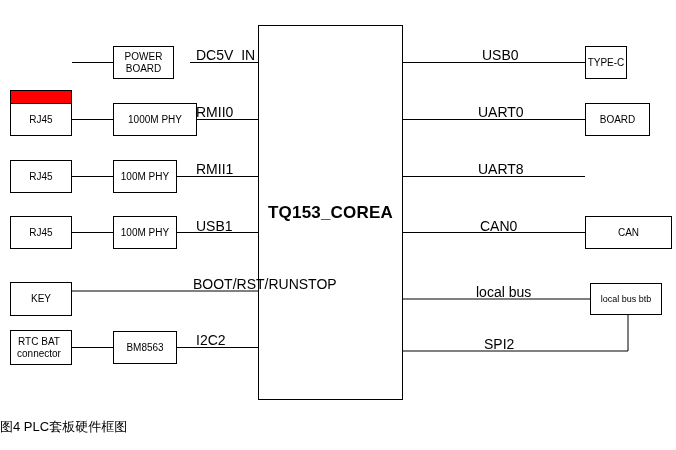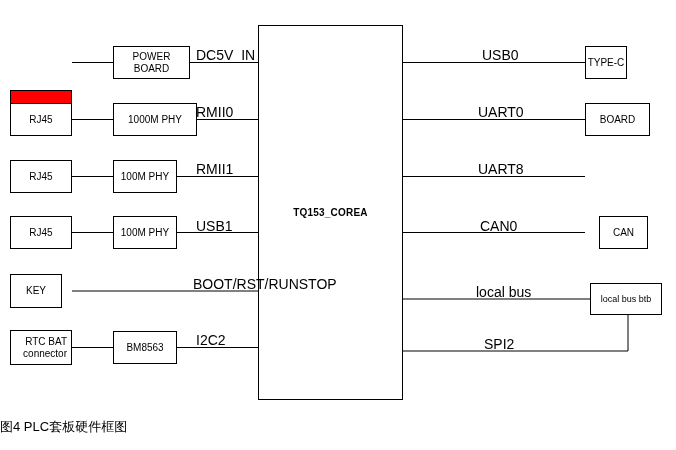--- a/index.html
+++ b/index.html
@@ -7,26 +7,26 @@
   body { font-family:"Liberation Sans", sans-serif; color:#000; }
   .canvas { position:relative; width:676px; height:450px; background:#fff; overflow:hidden; }
   .wires { position:absolute; left:0; top:0; width:676px; height:450px; }
   .wires line { stroke:#000; stroke-width:1; }
   .node {
     position:absolute; border:1px solid #000; background:#fff;
     display:flex; align-items:center; justify-content:center;
     font-size:10px; text-align:center; line-height:1.15;
   }
   .node.red { background:#ff0000; color:#ffffff; font-size:9px;margin-top:44px; }
-  .node.rtc { justify-content:flex-start; text-align:right; padding-right:4px; }
+  .node.rtc { justify-content:flex-start; text-align:center; padding-right:4px; }
   .node.small { font-size:9px; }
   .core {
     position:absolute; border:1px solid #000; background:#fff;
     display:flex; align-items:center; justify-content:center;
-    font-weight:bold; font-size:10px; letter-spacing:0.2px;
+    font-weight:bold; font-size:17px; letter-spacing:0.2px;
   }
   .buslabel { position:absolute; font-size:14px; white-space:nowrap; background:transparent; }
   .caption { position:absolute; left:0; right:0; top:418px; font-size:13px; }
 </style>
 </head>
 <body>
 
 <div class="canvas">
 
   <svg class="wires" width="676" height="450" aria-hidden="true">
@@ -51,32 +51,32 @@
     <line x1="403" y1="351" x2="628" y2="351"></line>
     <line x1="628" y1="315" x2="628" y2="351"></line>
   </svg>
 
   <div class="core" style="left:258px;top:25px;width:145px;height:375px">TQ153_COREA</div>
 
   <div class="node red" style="left:10px;top:46px;width:62px;height:33px">DC24V</div>
   <div class="node" style="left:10px;top:103px;width:62px;height:33px">RJ45</div>
   <div class="node" style="left:10px;top:160px;width:62px;height:33px">RJ45</div>
   <div class="node" style="left:10px;top:216px;width:62px;height:33px">RJ45</div>
-  <div class="node" style="left:10px;top:274px;width:52px;height:34px">KEY</div>
+  <div class="node" style="left:10px;top:282px;width:62px;height:34px">KEY</div>
   <div class="node rtc" style="left:10px;top:330px;width:62px;height:35px">RTC BAT connector</div>
 
-  <div class="node" style="left:113px;top:46px;width:77px;height:33px">POWER BOARD</div>
+  <div class="node" style="left:113px;top:46px;width:61px;height:33px">POWER BOARD</div>
   <div class="node" style="left:113px;top:103px;width:84px;height:33px">1000M PHY</div>
   <div class="node" style="left:113px;top:160px;width:64px;height:33px">100M PHY</div>
   <div class="node" style="left:113px;top:216px;width:64px;height:33px">100M PHY</div>
   <div class="node" style="left:113px;top:331px;width:64px;height:33px">BM8563</div>
 
   <div class="node" style="left:585px;top:46px;width:42px;height:33px">TYPE-C</div>
   <div class="node" style="left:585px;top:103px;width:65px;height:33px">BOARD</div>
-  <div class="node" style="left:599px;top:216px;width:49px;height:33px">CAN</div>
+  <div class="node" style="left:585px;top:216px;width:87px;height:33px">CAN</div>
   <div class="node small" style="left:590px;top:283px;width:72px;height:32px">local bus btb</div>
 
   <span class="buslabel" style="left:196px;top:47px">DC5V_IN</span>
   <span class="buslabel" style="left:196px;top:104px">RMII0</span>
   <span class="buslabel" style="left:196px;top:161px">RMII1</span>
   <span class="buslabel" style="left:196px;top:218px">USB1</span>
   <span class="buslabel" style="left:193px;top:276px">BOOT/RST/RUNSTOP</span>
   <span class="buslabel" style="left:196px;top:332px">I2C2</span>
 
   <span class="buslabel" style="left:482px;top:47px">USB0</span>

